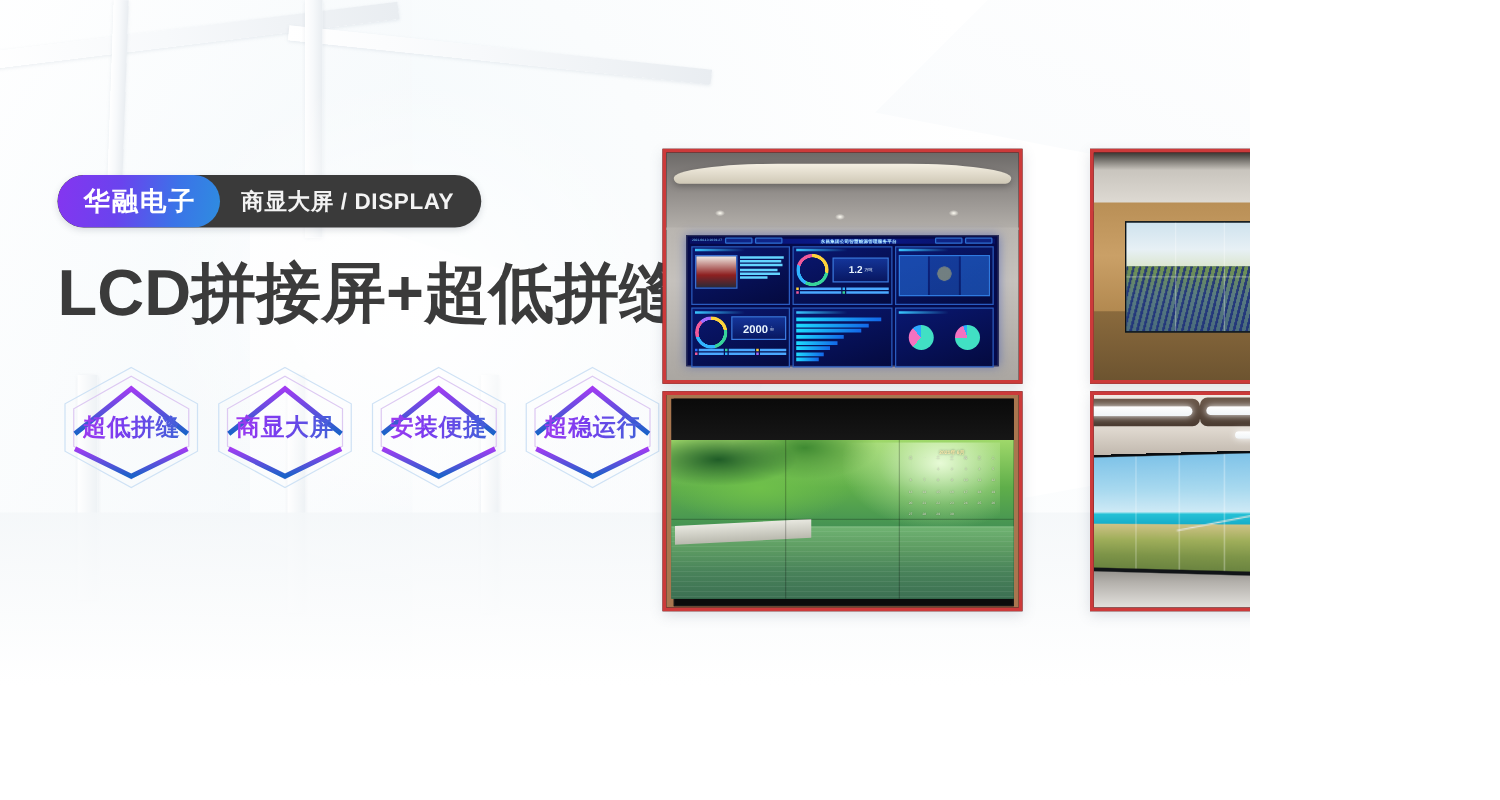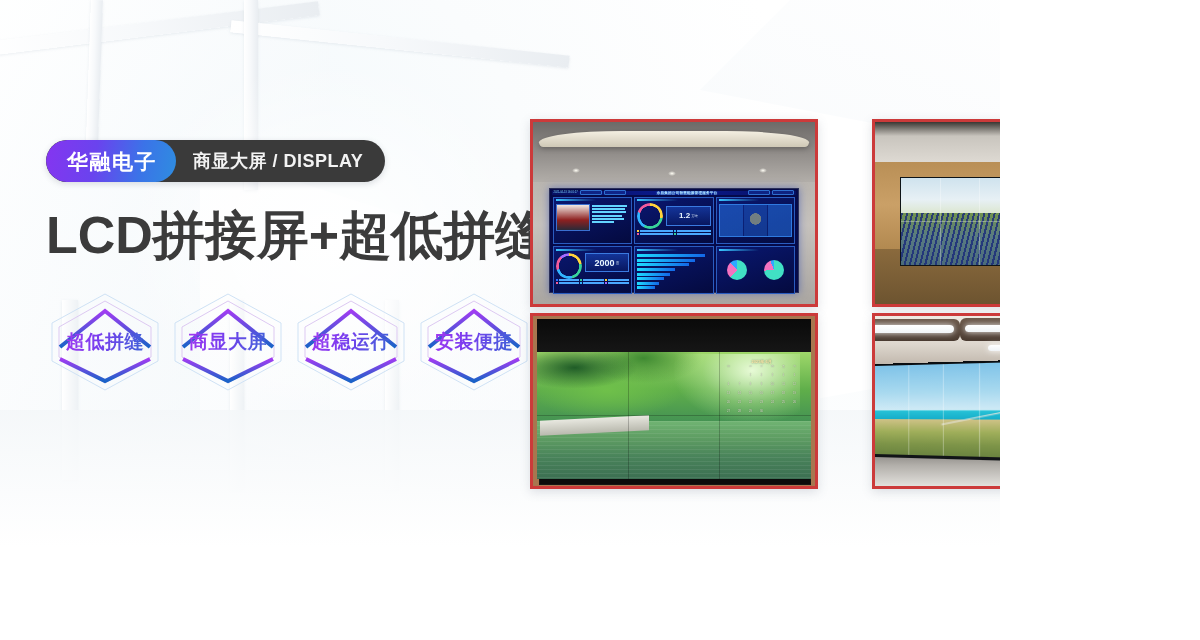--- a/index.html
+++ b/index.html
@@ -474,47 +474,47 @@
           <polygon points="59,12 105,38 105,68 59,94 13,68 13,38" fill="none" stroke="#ddc9f2" stroke-width="1"></polygon>
           <polyline points="14,58 59,22 104,58" fill="none" stroke="url(#hg1)" stroke-width="4"></polyline>
           <polyline points="14,70 59,92 104,70" fill="none" stroke="url(#hg1)" stroke-width="4"></polyline>
         </svg>
         <span class="hex-label">商显大屏</span>
       </div>
 
       <div class="hex-item">
         <svg viewBox="0 0 118 106">
           <defs>
+            <linearGradient id="hg3" x1="0" y1="0" x2="0" y2="1">
+              <stop offset="0%" stop-color="#a13cf2"></stop>
+                <stop offset="100%" stop-color="#1a63c8"></stop>
+            </linearGradient>
+          </defs>
+          <polygon points="59,5 112,34 112,72 59,101 6,72 6,34" fill="none" stroke="#cfe2f5" stroke-width="1"></polygon>
+          <polygon points="59,12 105,38 105,68 59,94 13,68 13,38" fill="none" stroke="#ddc9f2" stroke-width="1"></polygon>
+          <polyline points="14,58 59,22 104,58" fill="none" stroke="url(#hg3)" stroke-width="4"></polyline>
+          <polyline points="14,70 59,92 104,70" fill="none" stroke="url(#hg3)" stroke-width="4"></polyline>
+        </svg>
+        <span class="hex-label">安装便捷</span>
+      </div>
+
+      <div class="hex-item">
+        <svg viewBox="0 0 118 106">
+          <defs>
             <linearGradient id="hg2" x1="0" y1="0" x2="0" y2="1">
               <stop offset="0%" stop-color="#a13cf2"></stop>
                 <stop offset="100%" stop-color="#1a63c8"></stop>
             </linearGradient>
           </defs>
           <polygon points="59,5 112,34 112,72 59,101 6,72 6,34" fill="none" stroke="#cfe2f5" stroke-width="1"></polygon>
           <polygon points="59,12 105,38 105,68 59,94 13,68 13,38" fill="none" stroke="#ddc9f2" stroke-width="1"></polygon>
           <polyline points="14,58 59,22 104,58" fill="none" stroke="url(#hg2)" stroke-width="4"></polyline>
           <polyline points="14,70 59,92 104,70" fill="none" stroke="url(#hg2)" stroke-width="4"></polyline>
         </svg>
         <span class="hex-label">超稳运行</span>
-      </div>
-
-      <div class="hex-item">
-        <svg viewBox="0 0 118 106">
-          <defs>
-            <linearGradient id="hg3" x1="0" y1="0" x2="0" y2="1">
-              <stop offset="0%" stop-color="#a13cf2"></stop>
-                <stop offset="100%" stop-color="#1a63c8"></stop>
-            </linearGradient>
-          </defs>
-          <polygon points="59,5 112,34 112,72 59,101 6,72 6,34" fill="none" stroke="#cfe2f5" stroke-width="1"></polygon>
-          <polygon points="59,12 105,38 105,68 59,94 13,68 13,38" fill="none" stroke="#ddc9f2" stroke-width="1"></polygon>
-          <polyline points="14,58 59,22 104,58" fill="none" stroke="url(#hg3)" stroke-width="4"></polyline>
-          <polyline points="14,70 59,92 104,70" fill="none" stroke="url(#hg3)" stroke-width="4"></polyline>
-        </svg>
-        <span class="hex-label">安装便捷</span>
       </div>
 
     </div>
   </div>
 
   <div class="photo" id="photo-dashboard">
     <div class="inner">
       <div class="room-ceiling"></div>
       <div class="room-cove"></div>
       <div class="room-wall"></div>

